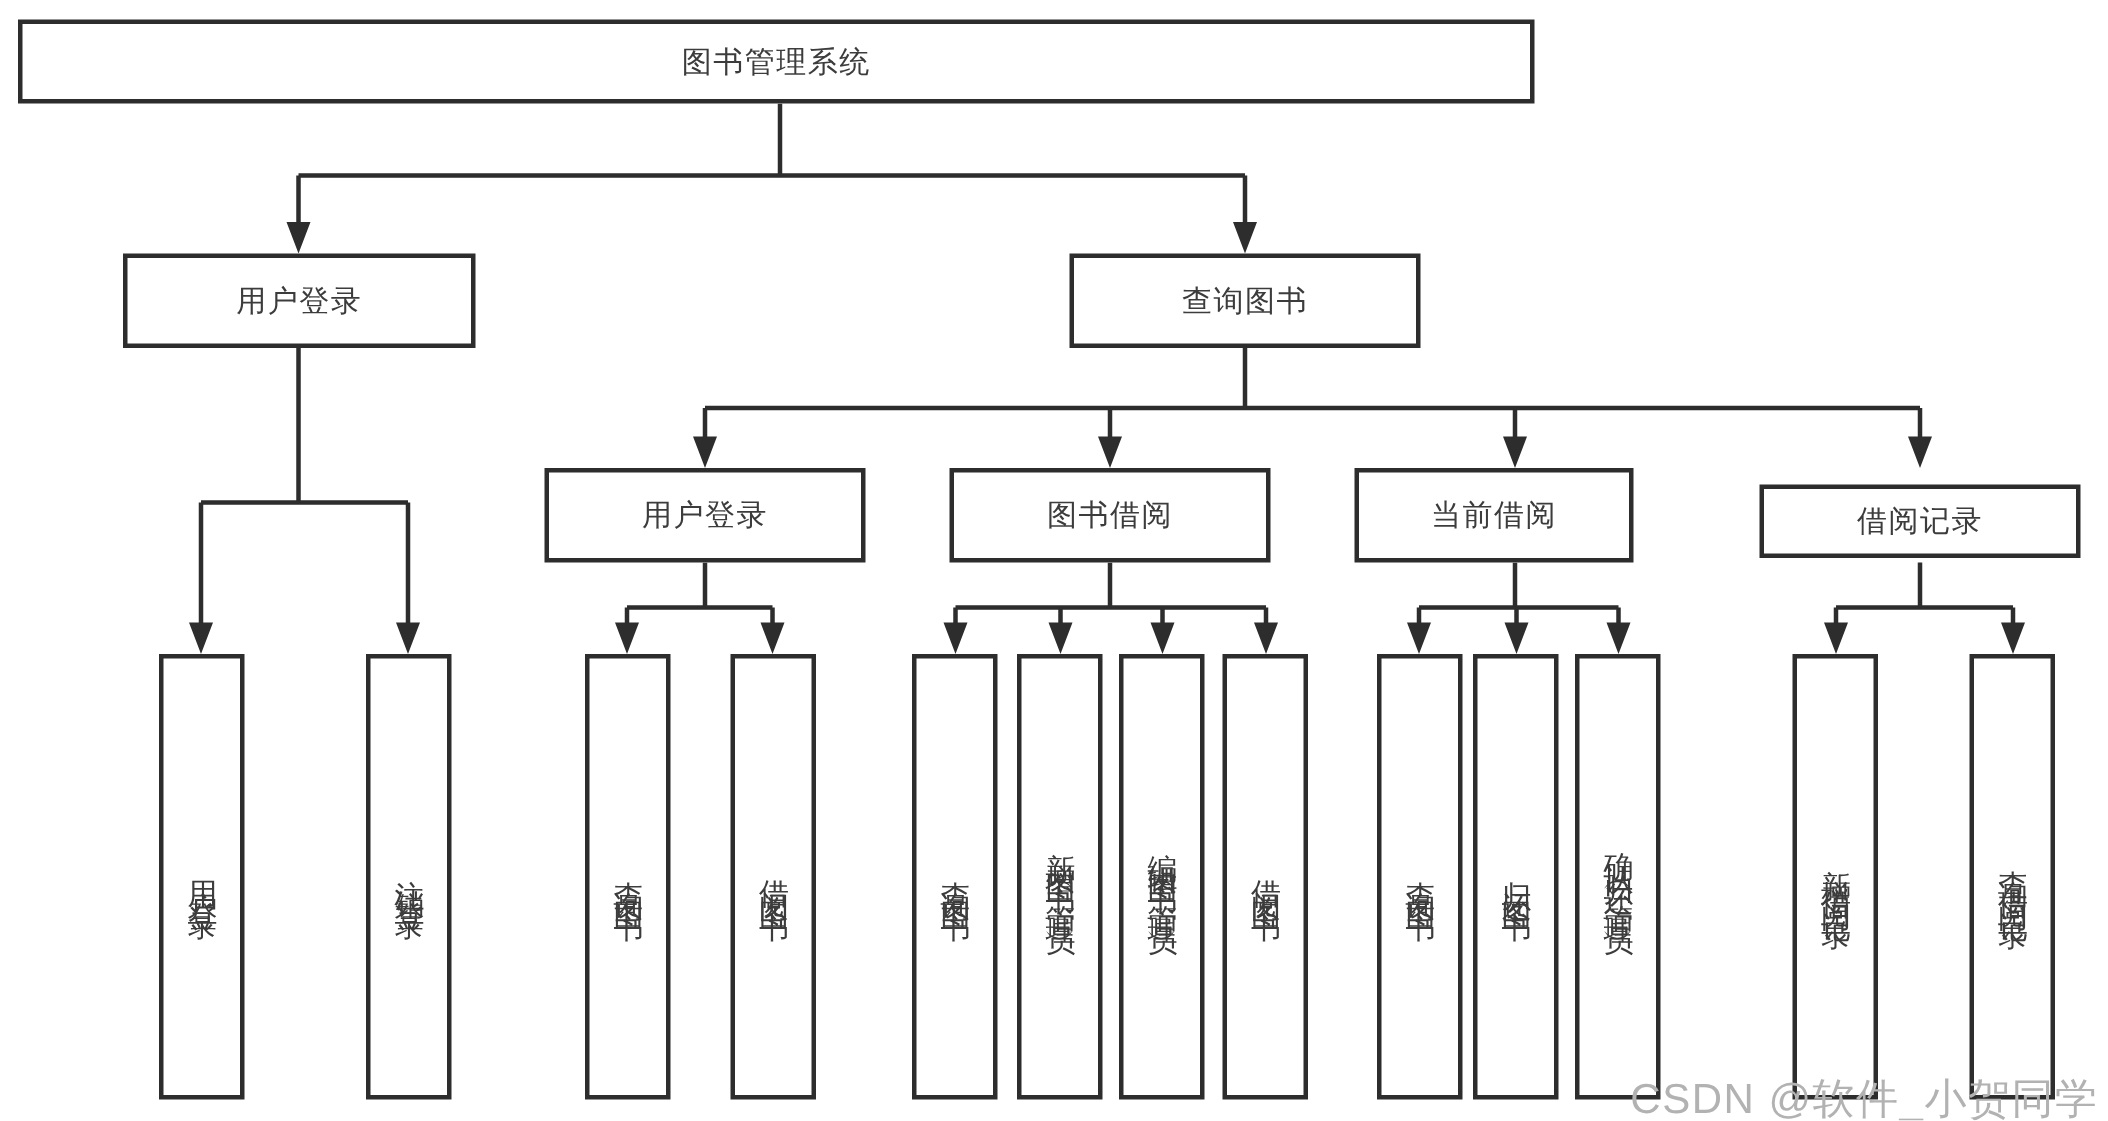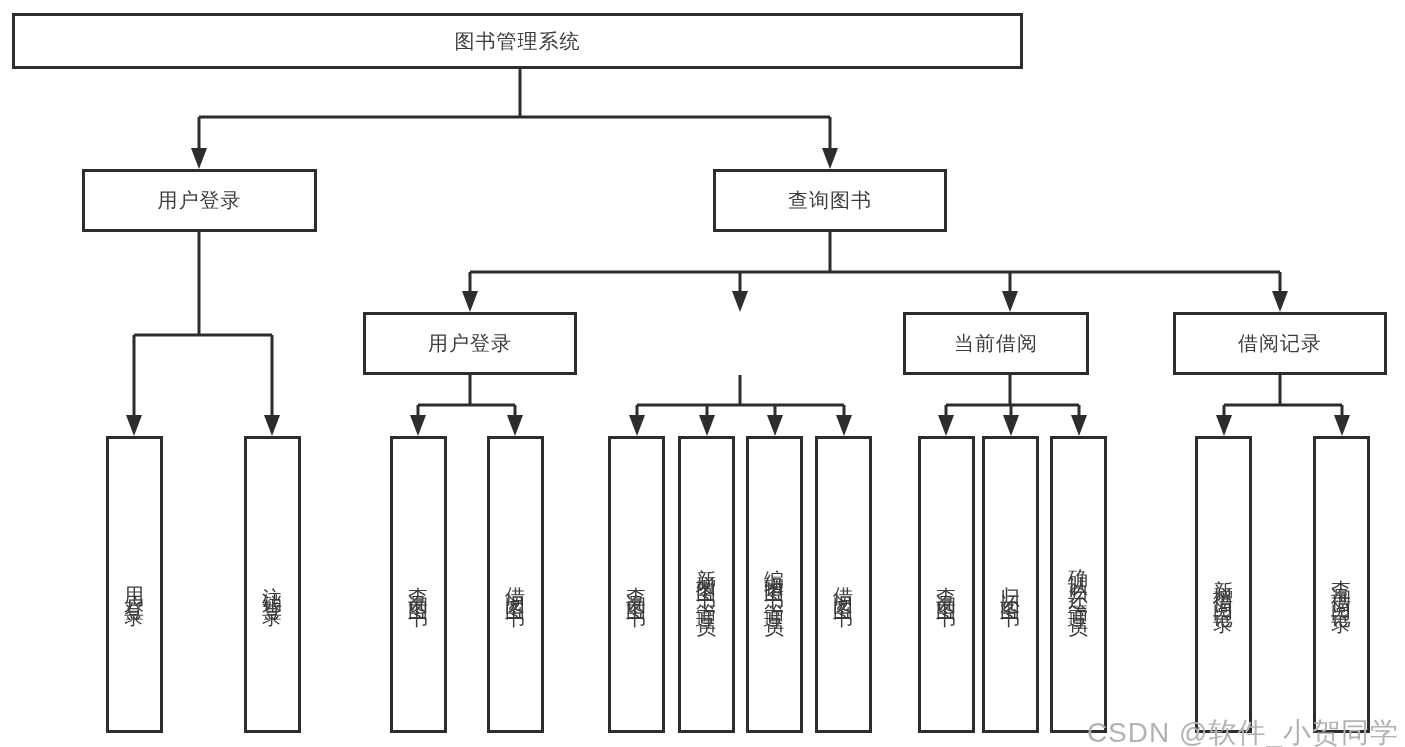--- a/index.html
+++ b/index.html
@@ -93,24 +93,27 @@
   <div class="box hbox" style="left:82px;top:169px;width:235px;height:63px">
     <span>用户登录</span>
   </div>
   <div class="box hbox" style="left:713px;top:169px;width:234px;height:63px">
     <span>查询图书</span>
   </div>
 
   <div class="box hbox" style="left:363px;top:312px;width:214px;height:63px">
     <span>用户登录</span>
   </div>
+  <div class="box hbox" style="left:633px;top:312px;width:214px;height:63px">
+    <span>图书借阅</span>
+  </div>
   <div class="box hbox" style="left:903px;top:312px;width:186px;height:63px">
     <span>当前借阅</span>
   </div>
-  <div class="box hbox" style="left:1173px;top:312px;width:214px;height:63px">
+  <div class="box hbox" style="left:1173px;top:323px;width:214px;height:49px">
     <span>借阅记录</span>
   </div>
 
   <div class="box vbox" style="left:106px">
     <span class="v-label">用户登录</span>
   </div>
   <div class="box vbox" style="left:244px">
     <span class="v-label">注销登录</span>
   </div>
 

